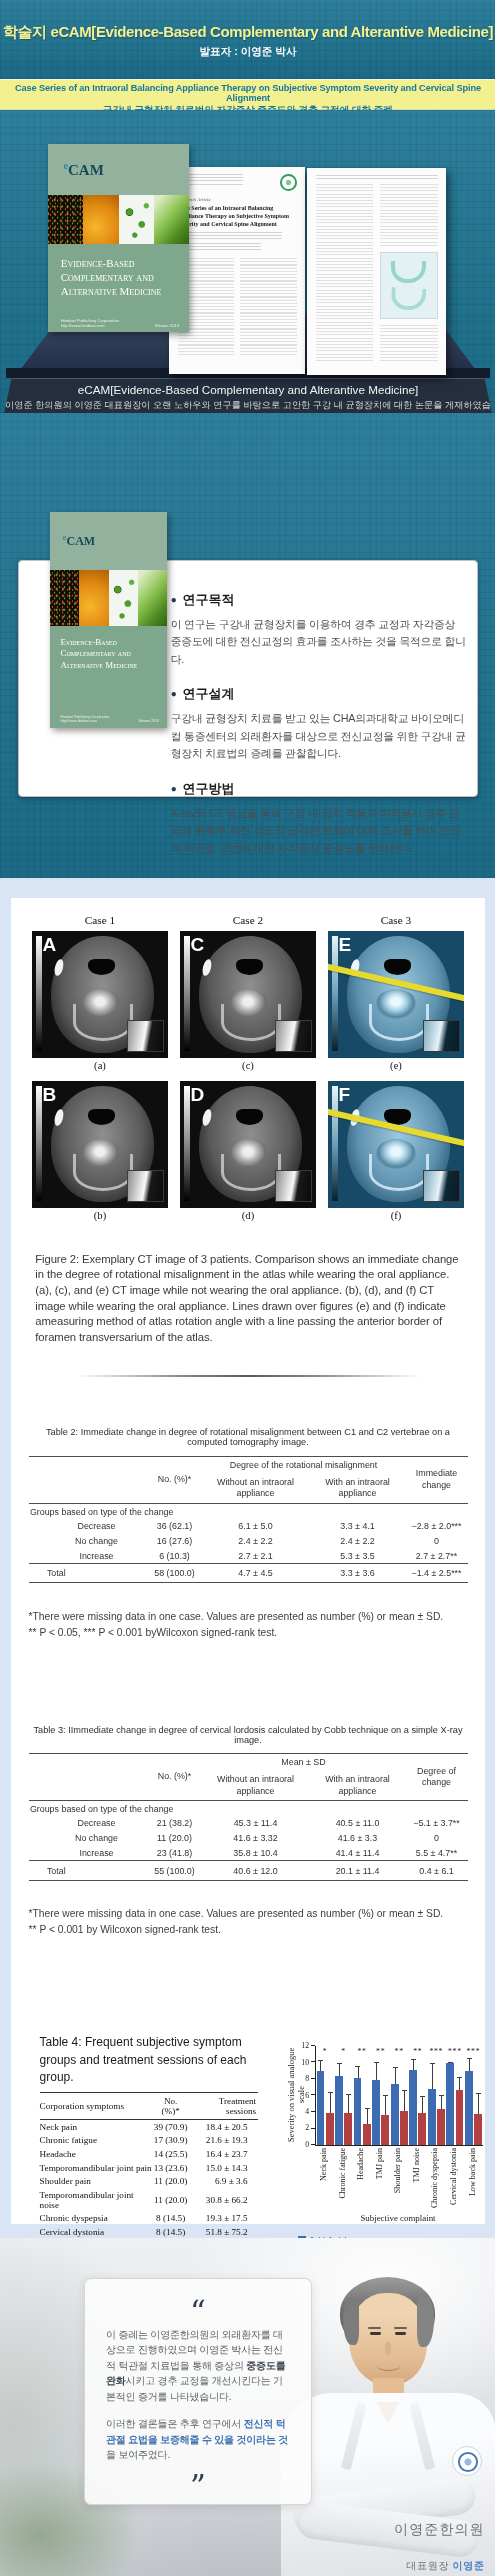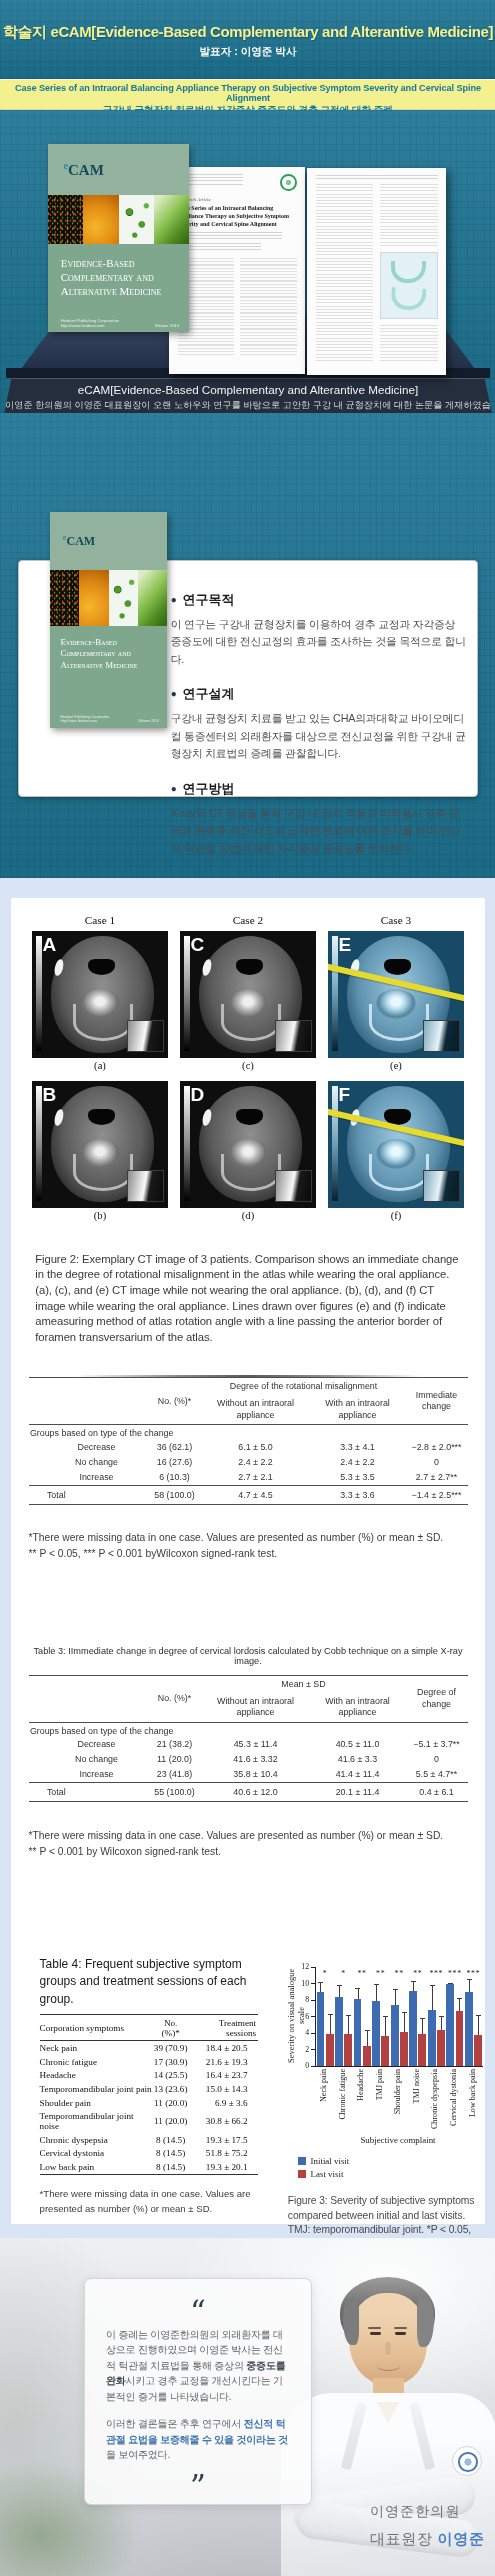--- a/index.html
+++ b/index.html
@@ -175,23 +175,23 @@
   .smile{left:102px;top:84px;width:22.7px;height:9.2px;border-bottom:1.8px solid #a8795a;border-radius:50%}
   .neck{left:98px;top:101px;width:31px;height:25.5px;background:#e4bd93}
   .coat{left:5.7px;top:116px;width:215px;height:183px;background:linear-gradient(175deg,#fbfcfd 30%,#e9ebee 72%,#dfe2e6);border-radius:51px 40px 0 0}
   .lapelL{left:74px;top:125px;width:10px;height:68px;background:linear-gradient(#f2f4f6,#dde1e5);transform:rotate(14deg);border-radius:2.8px}
   .lapelR{left:142px;top:125px;width:10px;height:68px;background:linear-gradient(#f2f4f6,#dde1e5);transform:rotate(-14deg);border-radius:2.8px}
   .shirtV{left:101px;top:125px;width:0;height:0;border-left:12.7px solid transparent;border-right:12.7px solid transparent;border-top:21px solid #f6f1ea}
   .armA{left:18.4px;top:210px;width:183px;height:38px;background:linear-gradient(#f6f7f9,#e2e5e9);border-radius:20px;transform:rotate(-8deg);box-shadow:inset 0 -3.5px 6.4px rgba(0,0,0,.07)}
   .armB{left:21px;top:234px;width:183px;height:37px;background:linear-gradient(#f3f5f7,#dfe2e6);border-radius:18.4px;transform:rotate(7deg);box-shadow:inset 0 -3.5px 6.4px rgba(0,0,0,.07)}
   .badge{left:177px;top:169px;width:28px;height:28px;border-radius:50%;background:#fff;border:1.4px solid #cdd6e2}
   .badge::after{content:"";position:absolute;left:5px;top:5px;width:15.6px;height:15.6px;border-radius:50%;border:2.1px solid #4a7ab5;background:radial-gradient(circle,#9db9dd 30%,transparent 34%)}
-  .sign{position:absolute;right:11.3px;bottom:27px;z-index:4}
+  .sign{position:absolute;right:11.3px;bottom:3px;text-align:right;z-index:4}
   .sign-clinic{font-size:14px;color:#6e7276;letter-spacing:1.1px}
-  .sign-role{font-size:15px;color:#6b7074;margin-top:9px;letter-spacing:0.7px}
+  .sign-role{font-size:10px;color:#6b7074;margin-top:20px;letter-spacing:0.7px}
   .sign-name{color:#4b80c4;font-weight:bold}
 </style>
 </head>
 <body>
 
 <div id="sec-header" class="teal">
   <div class="hdr-title">학술지 eCAM[Evidence-Based Complementary and Alterantive Medicine]</div>
   <div class="hdr-sub">발표자 : 이영준 박사</div>
 </div>
 
@@ -396,20 +396,21 @@
             <i class="beam" style="top:35%"></i>
         </div>
         <div class="ct-label">(f)</div>
       </div>
     </div>
 
     <p class="fig2-cap">Figure 2: Exemplary CT image of 3 patients. Comparison shows an immediate change in the degree of rotational misalignment in the atlas while wearing the oral appliance. (a), (c), and (e) CT image while not wearing the oral appliance. (b), (d), and (f) CT image while wearing the oral appliance. Lines drawn over figures (e) and (f) indicate ameasuring method of atlas rotation angle with a line passing the anterior border of foramen transversarium of the atlas.</p>
 
     <div class="divider"></div>
 
+    <div class="tbl-title">Table 2: Immediate change in degree of rotational misalignment between C1 and C2 vertebrae on a computed tomography image.</div>
     <table class="sci">
       <colgroup>
           <col style="width:119px">
           <col style="width:54px">
           <col style="width:108px">
           <col style="width:96px">
           <col style="width:62px">
         </colgroup>
       <thead>
         <tr>

